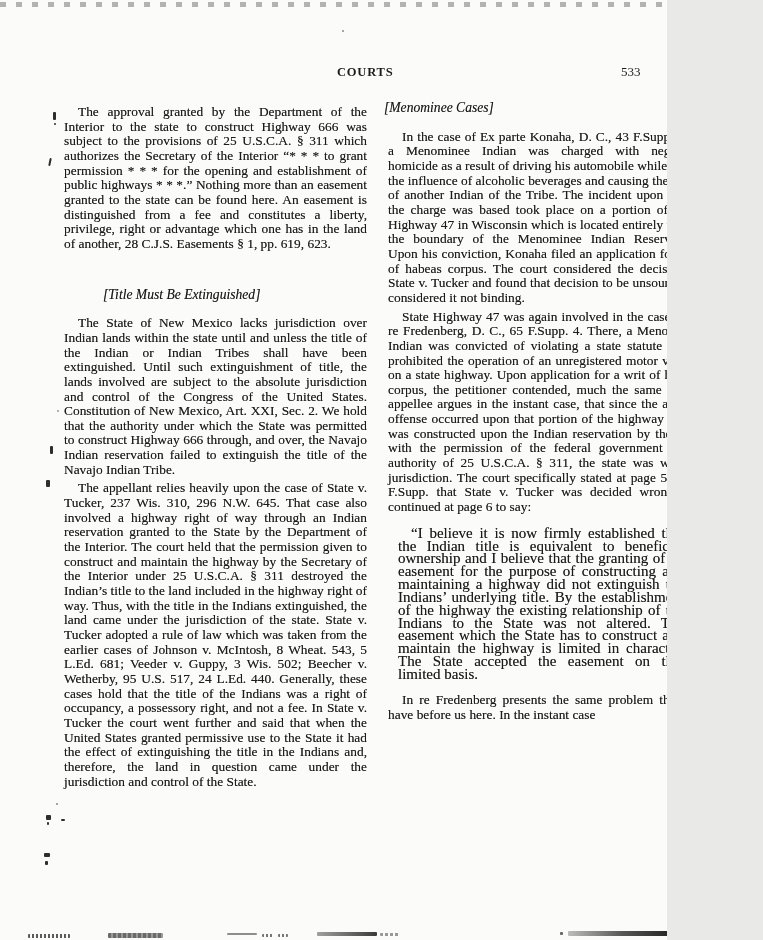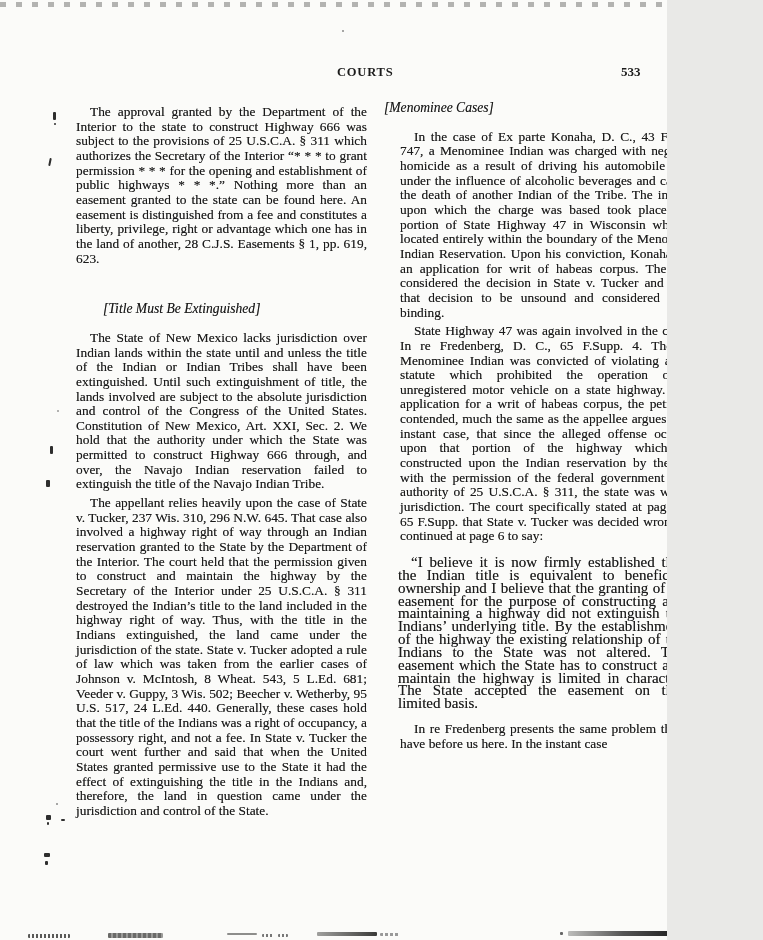--- a/index.html
+++ b/index.html
@@ -24,34 +24,34 @@
     position: absolute;
     top: 65px; left: 337px;
     font-size: 12.5px;
     font-weight: bold;
     letter-spacing: 0.8px;
   }
   .page-number {
     position: absolute;
     top: 64px; left: 621px;
     font-size: 13px;
-    font-weight: bold;
+    font-weight: normal;
   }
   .col {
     position: absolute;
     text-align: justify;
     font-size: 13.4px;
     line-height: 14.65px;
     hyphens: auto;
     -webkit-hyphens: auto;
     text-shadow: 0 0 0.4px rgba(20,20,20,0.55);
   }
   .col-left  { left: 60px;  top: 105px; width: 307px; }
   .col-right { left: 384px; top: 101px; width: 317px; }
-  .col p { margin: 0 0 4px 16px; text-indent: 14px; }
+  .col p { margin: 0 0 4px 4px; text-indent: 14px; }
   .section-heading {
     font-style: italic;
     font-weight: normal;
     font-size: 13.6px;
     margin: 0 0 14px 0;
   }
   .heading-gap-top { margin-top: 36px; margin-left: 43px; }
   .blockquote {
     margin: 12px 0 12px 14px;
     padding-right: 17px;

